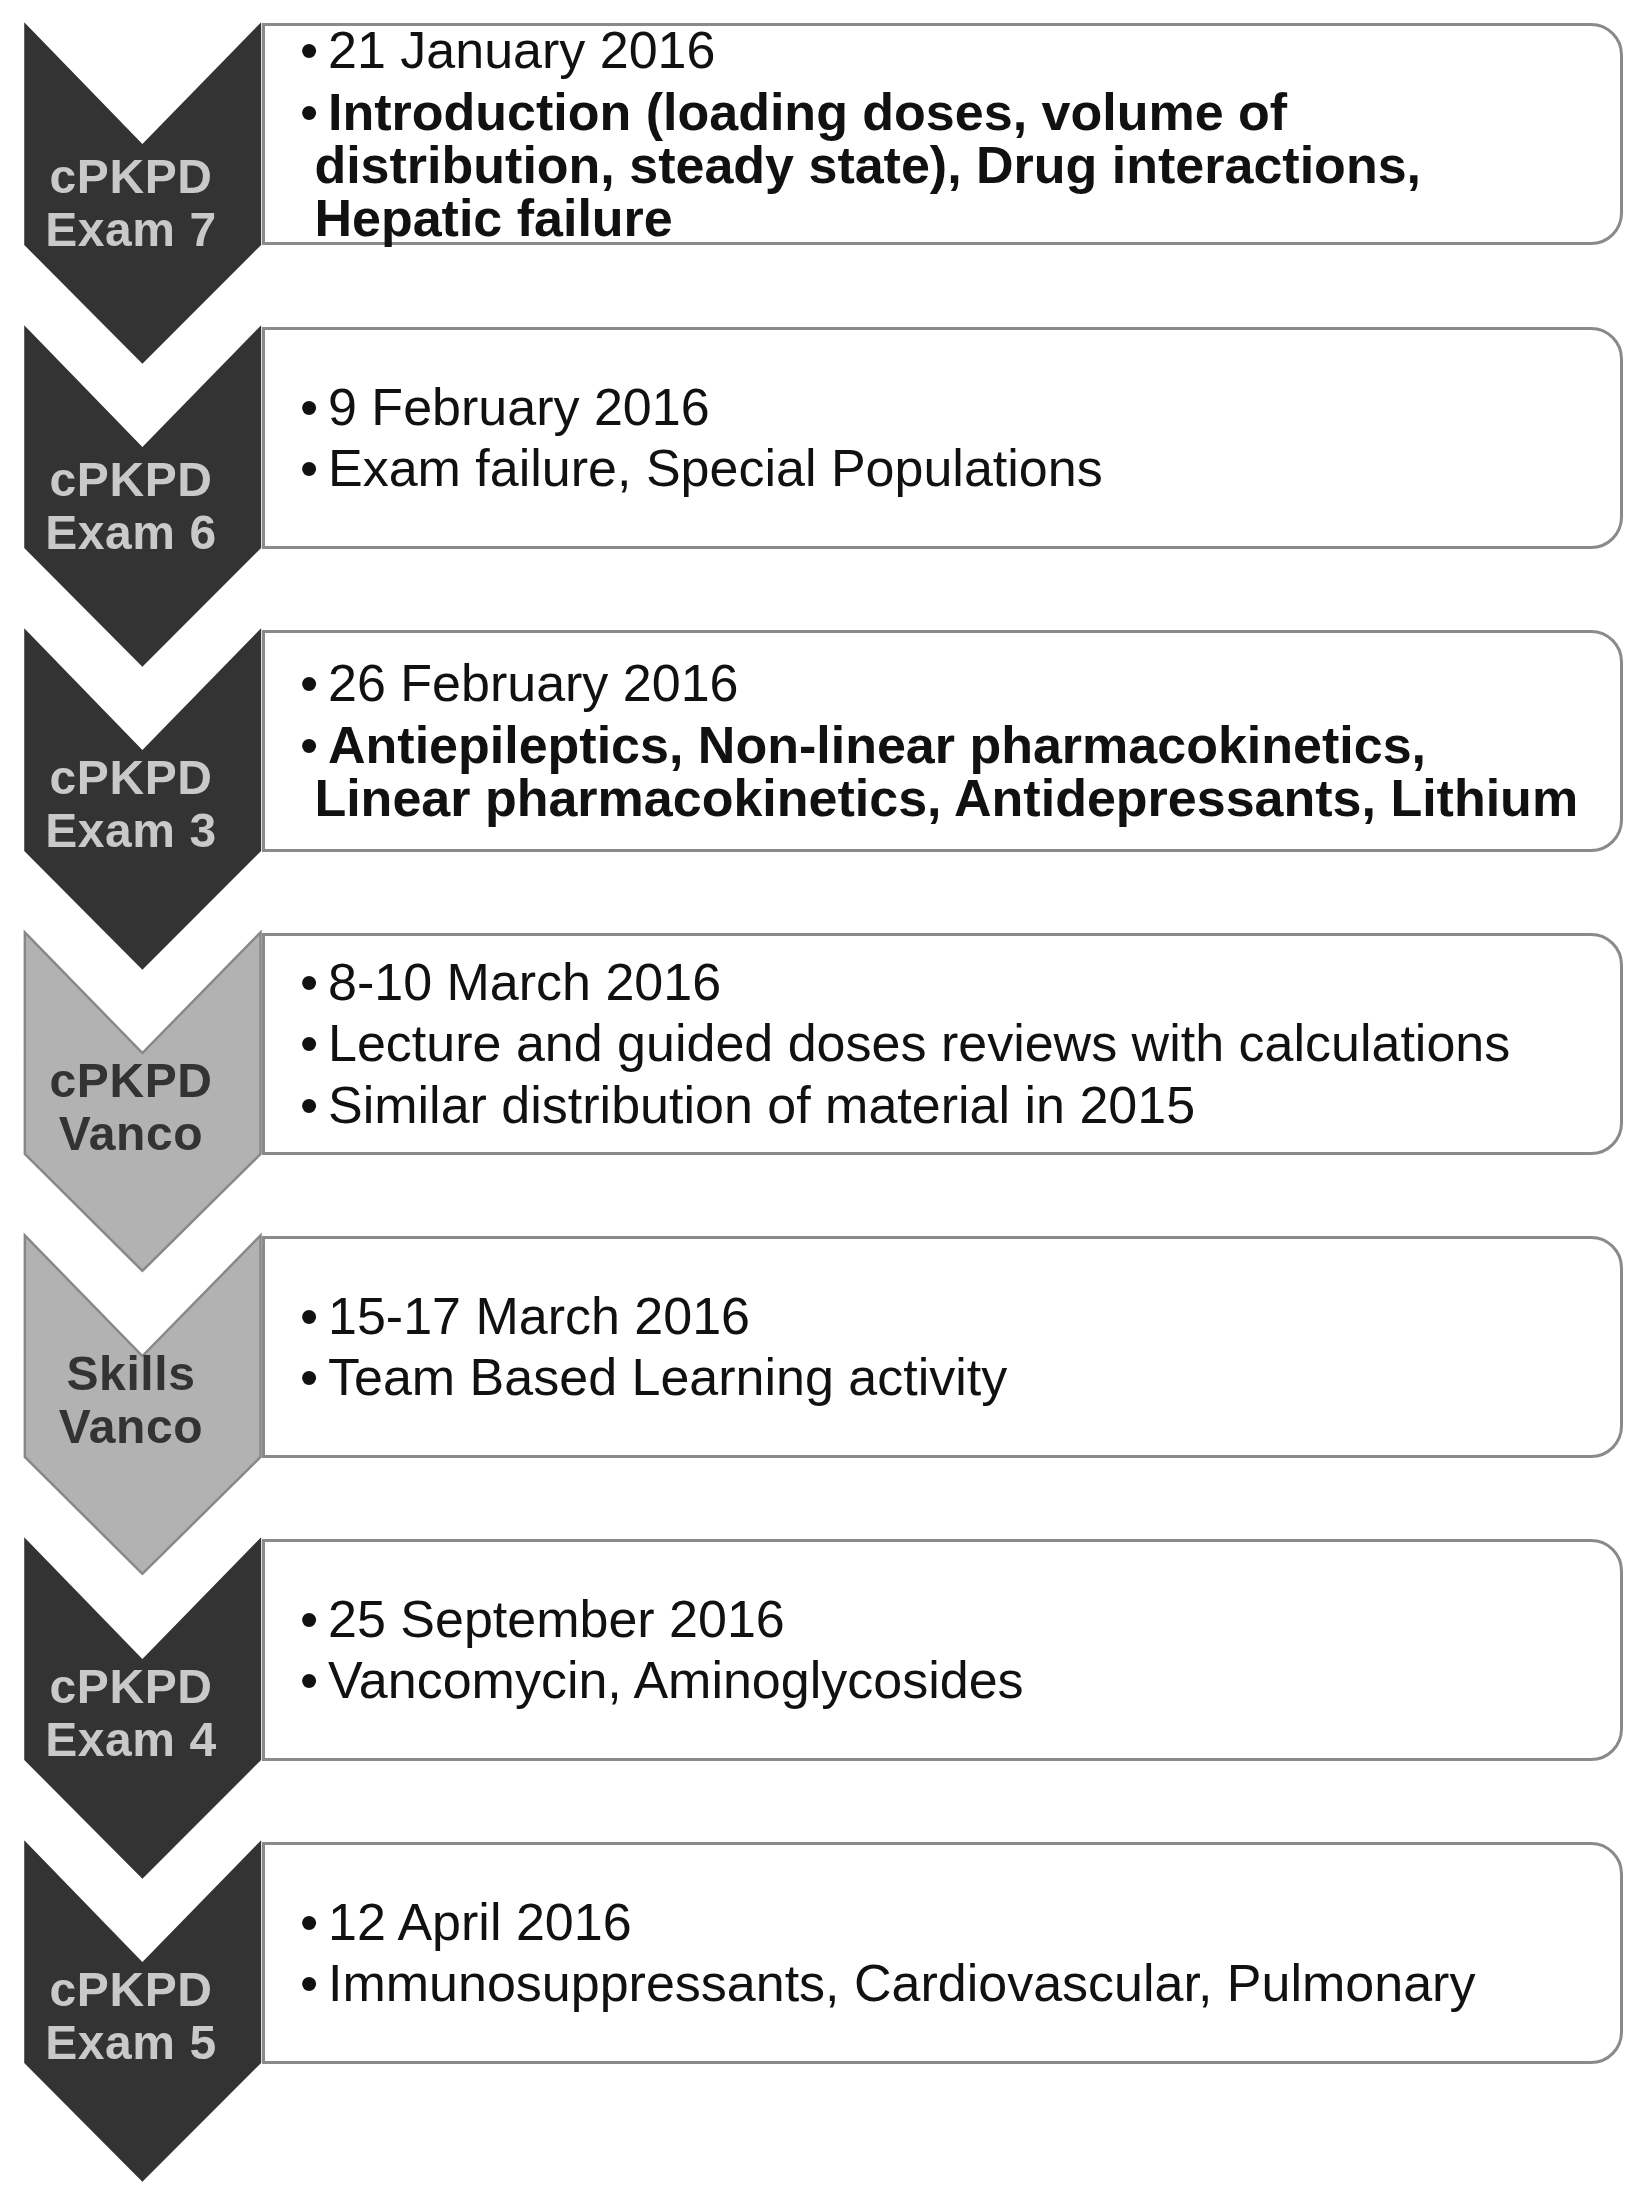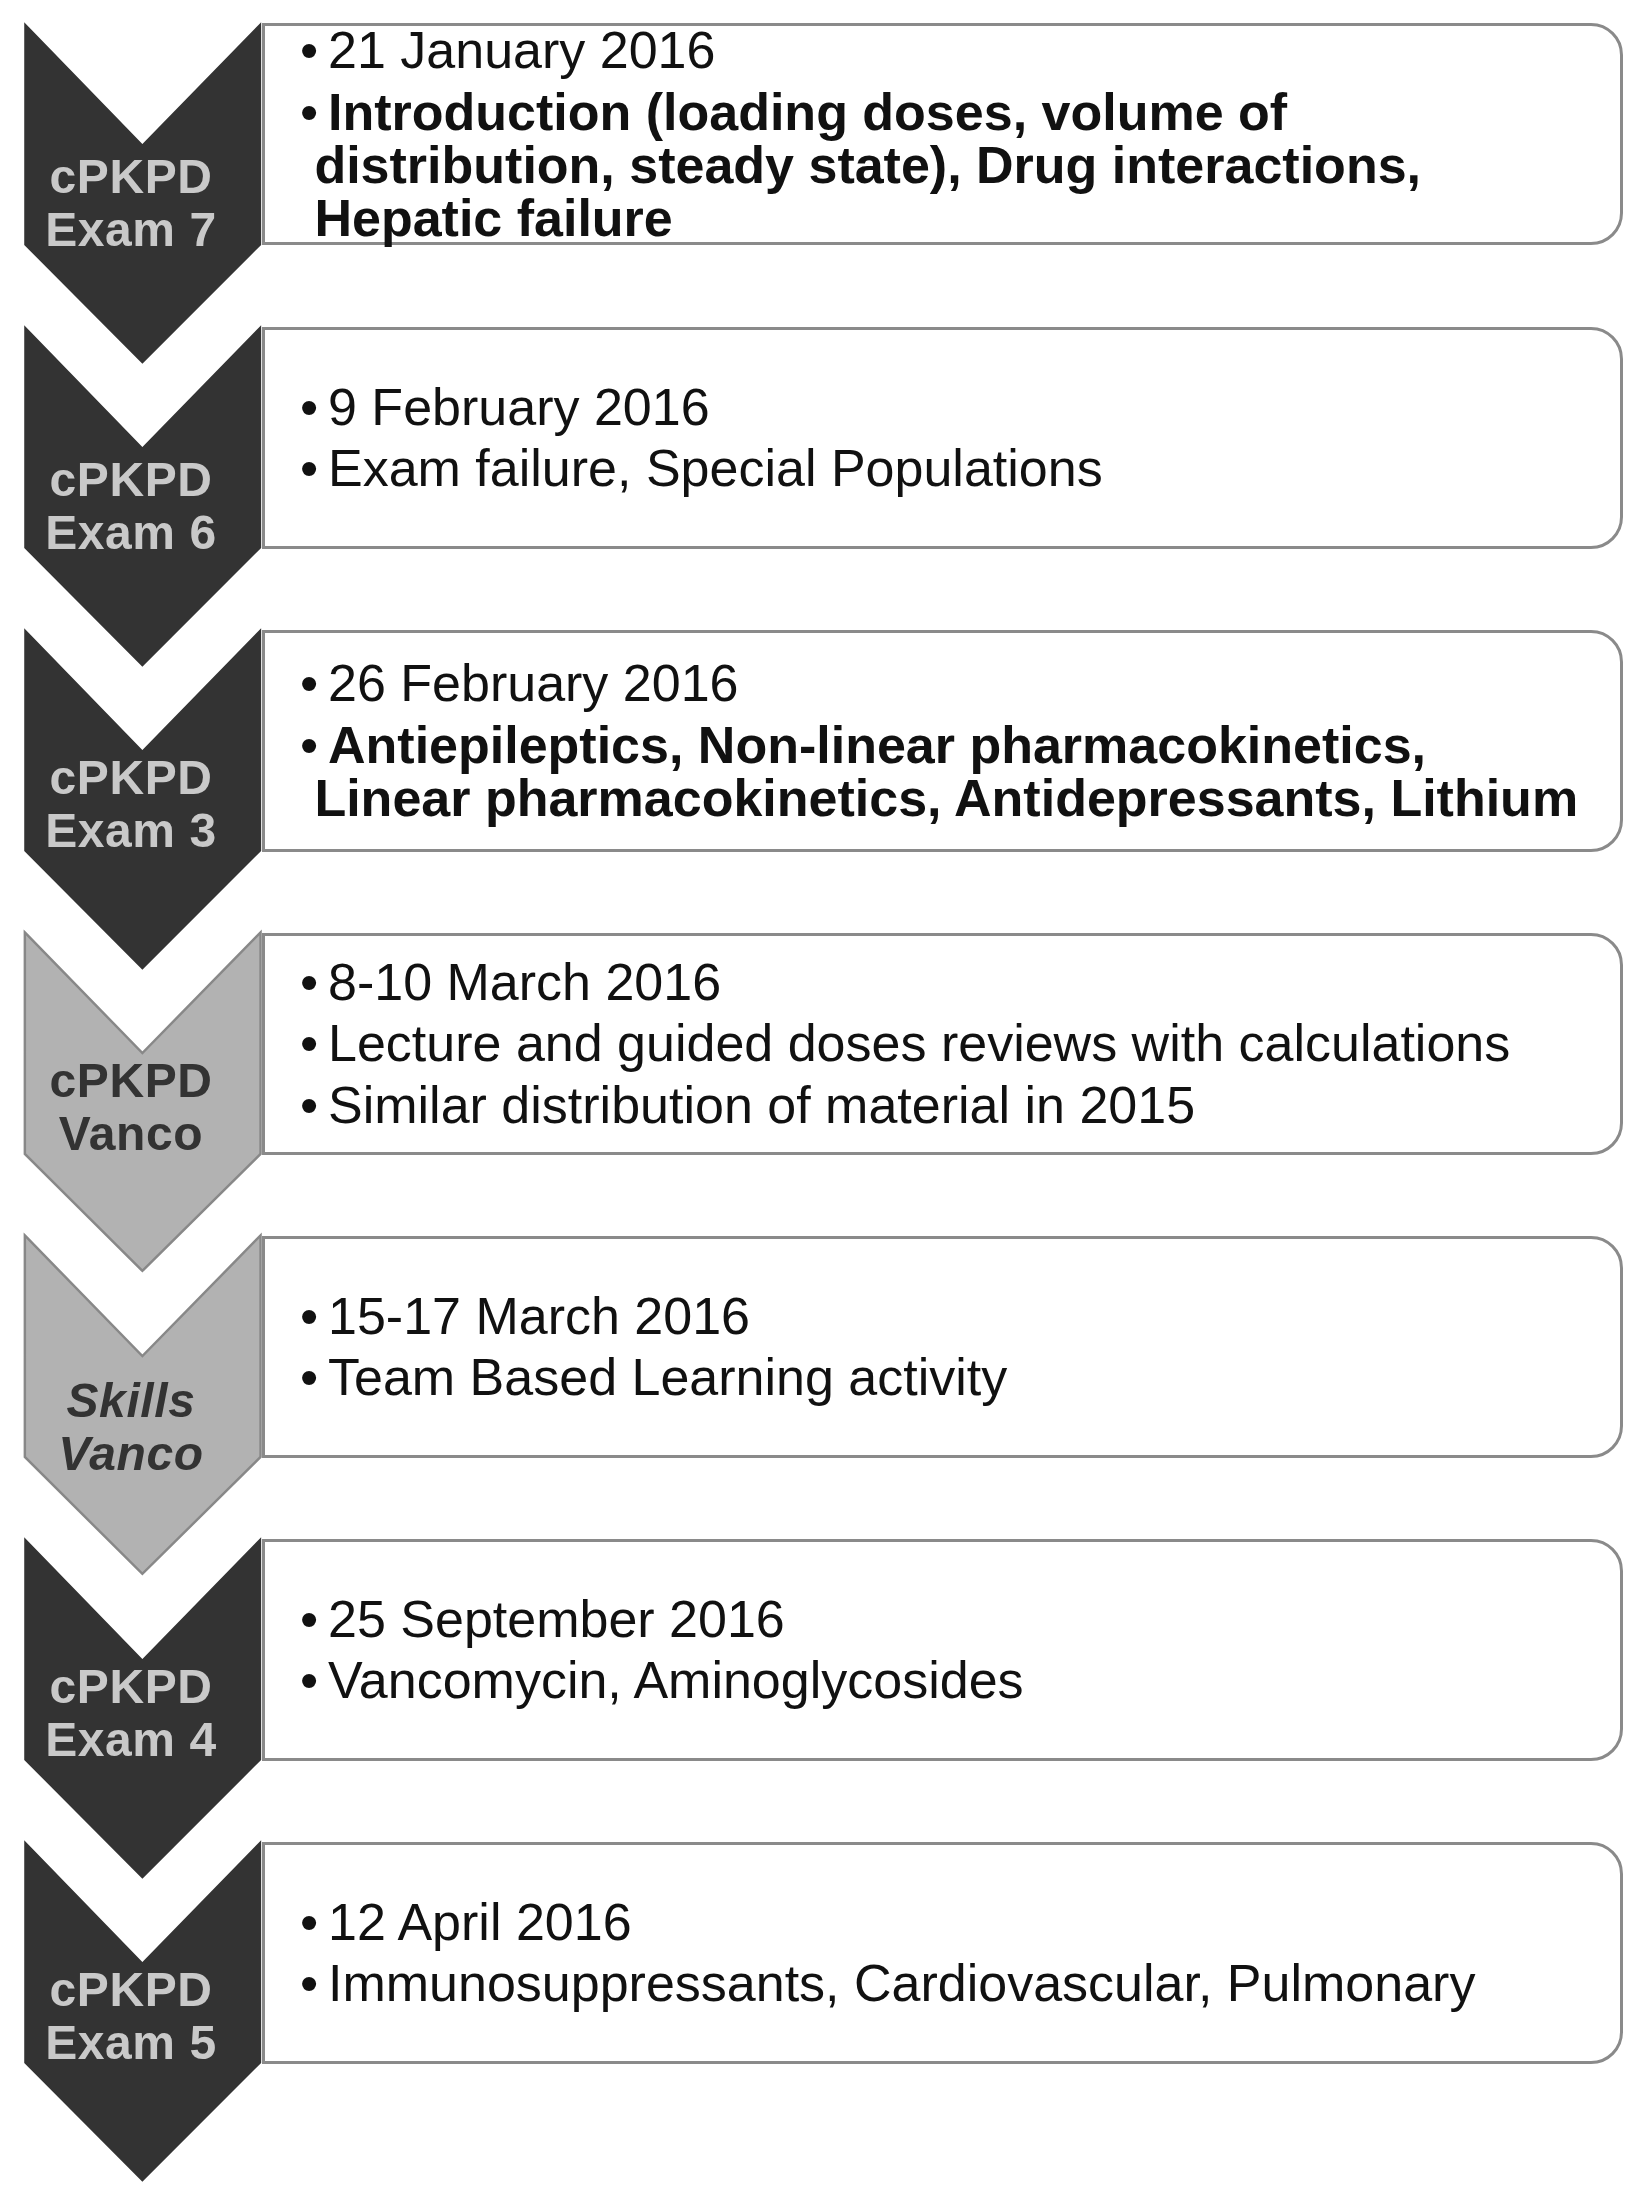--- a/index.html
+++ b/index.html
@@ -107,21 +107,21 @@
       <span class="dot">•</span>
       <span class="txt">Similar distribution of material in 2015</span>
     </div>
   </div>
 </div>
 
 <div class="step" style="top:1234px;">
   <svg class="chev" viewBox="0 0 390 560">
     <polygon points="3,2 194,198 386,2 386,362 194,552 3,362" fill="#b2b2b2" stroke="#888888" stroke-width="4"></polygon>
   </svg>
-  <div class="chev-label light-label" style="top:140px;font-style:italic;">
+  <div class="chev-label light-label" style="top:113px;">
     <div>Skills</div>
     <div>Vanco</div>
   </div>
   <div class="box">
     <div class="bullet">
       <span class="dot">•</span>
       <span class="txt">15-17 March 2016</span>
     </div>
     <div class="bullet">
       <span class="dot">•</span>

